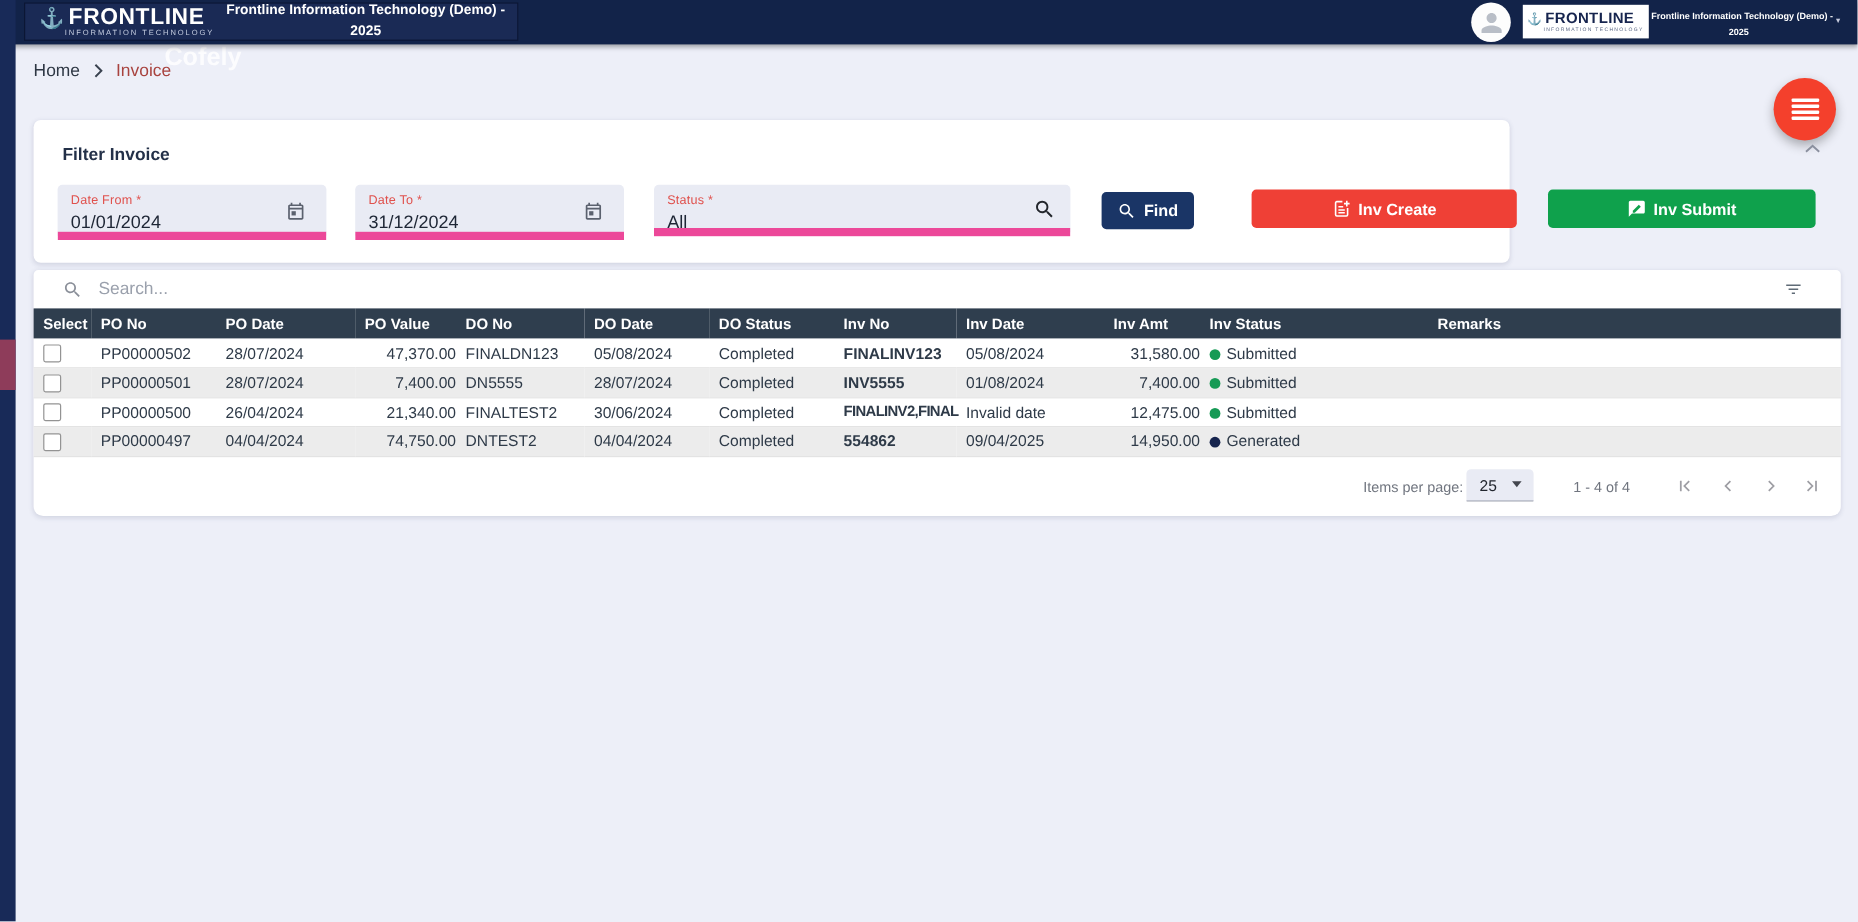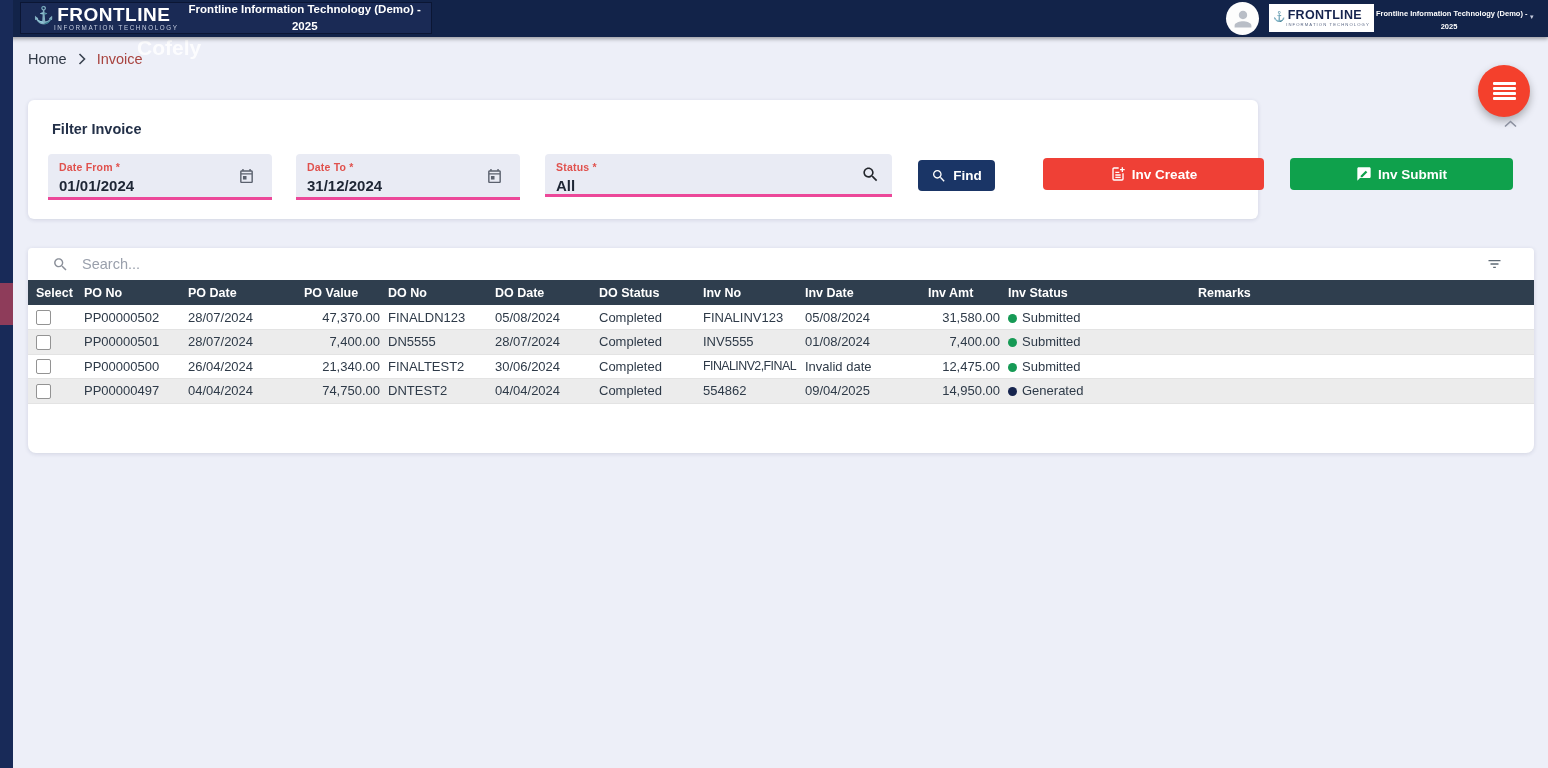--- a/index.html
+++ b/index.html
@@ -37,53 +37,53 @@
 .watermark { position:absolute; left:137px; top:36px; font-size:21px; font-weight:bold; color:rgba(255,255,255,.82); z-index:1; }
 
 
 .fab { position:absolute; left:1478px; top:65px; width:52px; height:52px; border-radius:50%; background:#f4402c; z-index:7; display:flex; flex-direction:column; align-items:center; justify-content:center; gap:2px; box-shadow:0 4px 9px rgba(0,0,0,.3); border:none; cursor:pointer; }
 .fab .bar { width:23px; height:3.2px; background:#fff; border-radius:1px; }
 .collapse-chevron { position:absolute; left:1503px; top:119px; z-index:7; }
 
 
 .filter-card { position:absolute; left:28px; top:100px; width:1230px; height:119px; background:#fff; border-radius:6px; box-shadow:0 1px 4px rgba(40,50,90,.14); z-index:2; }
 .filter-title { position:absolute; left:24px; top:21px; font-size:14.5px; font-weight:bold; color:#233048; }
-.mfield { position:absolute; background:#e9ebf4; border-bottom:3px solid #ec4899; border-radius:4px 4px 0 0;font-weight:bold; }
+.mfield { position:absolute; background:#e9ebf4; border-bottom:7px solid #ec4899; border-radius:4px 4px 0 0; }
 .mfield .flabel { position:absolute; left:11px; top:7px; font-size:10.5px; color:#e0514d; letter-spacing:.2px; }
 .mfield .fvalue { position:absolute; left:11px; top:23px; font-size:15px; color:#1e2635; }
 .mfield .ficon { position:absolute; right:17px; top:13px; }
 .f-datefrom { left:20px; top:54px; width:224px; height:46px; }
 .f-dateto { left:268px; top:54px; width:224px; height:46px; }
 .f-status { left:517px; top:54px; width:347px; height:43px; }
 .f-status .ficon { right:12px; top:11px; }
 .btn { position:absolute; display:flex; align-items:center; justify-content:center; gap:6px; border:none; border-radius:4px; color:#fff; cursor:pointer; font-family:"Liberation Sans",sans-serif; }
 .btn-find { left:890px; top:60px; width:77px; height:31px; background:#1a3566; font-size:13.5px; font-weight:bold; }
 .btn-create { left:1015px; top:58px; width:221px; height:32px; background:#ef4036; font-size:13.5px; font-weight:bold; }
 .btn-submit { left:1262px; top:58px; width:223px; height:32px; background:#0fa14c; font-size:13.5px; font-weight:bold; }
 
 
-.table-card { position:absolute; left:28px; top:225px; width:1506px; height:205px; background:#fff; border-radius:4px 4px 8px 8px; box-shadow:0 1px 4px rgba(40,50,90,.14); z-index:2;margin-top:23px; }
+.table-card { position:absolute; left:28px; top:225px; width:1506px; height:205px; background:#fff; border-radius:4px 4px 8px 8px; box-shadow:0 1px 4px rgba(40,50,90,.14); z-index:2; }
 .search-row { position:absolute; left:0; top:0; width:1506px; height:32px; display:flex; align-items:center; }
 .search-icon { position:absolute; left:24px; top:8px; }
 .search-input { position:absolute; left:54px; top:4px; width:1200px; height:24px; border:none; outline:none; font-size:14.5px; color:#333; background:transparent; font-family:"Liberation Sans",sans-serif; }
 .search-input::placeholder { color:#9aa0ac; }
 .filter-list-icon { position:absolute; left:1458px; top:8px; }
 
 table.grid { position:absolute; left:0; top:32px; width:1506px; border-collapse:collapse; table-layout:fixed; }
 table.grid th { background:#2f3e4e; color:#fff; font-size:12.5px; font-weight:bold; text-align:left; height:25px; padding:0 0 0 8px; }
 table.grid td { font-size:13px; color:#2e3a48; height:24.5px; padding:0 0 0 8px; border-bottom:1px solid #e3e3e3; }
 table.grid tr.alt td { background:#ececec; }
 th.c-select { padding-left:10px; }
 td.c-select { padding-left:11px; }
 th.c-poval, th.c-invamt { padding-left:8px; }
 td.c-poval, td.c-invamt { text-align:right; padding-right:8px; padding-left:0; }
 th.c-dono, td.c-dono { padding-left:14px; }
 th.c-dodate, td.c-dodate { padding-left:13px; }
 th.c-dostat, td.c-dostat { padding-left:11px; }
-th.c-invno, td.c-invno { padding-left:11px; }
+th.c-invno, td.c-invno { padding-left:11px;font-weight:bold; }
 td.c-invno { overflow:visible; white-space:nowrap; }
 td.c-invno.squeeze { font-size:12.4px; letter-spacing:-.55px; }
 th.c-invdate, td.c-invdate { padding-left:11px; }
 th.c-invstat, td.c-invstat { padding-left:13px; }
 th.c-remarks, td.c-remarks { padding-left:10px; }
 .cb { display:inline-block; width:15px; height:15px; border:1.5px solid #939393; border-radius:2px; background:#fff; vertical-align:middle; }
 .dot { display:inline-block; width:9px; height:9px; border-radius:50%; margin-right:5px; vertical-align:-1px; }
 
 
 .pager { position:absolute; left:0; top:155px; width:1506px; height:50px; }
@@ -306,13 +306,35 @@
       <td class="c-dostat">Completed</td>
       <td class="c-invno">554862</td>
       <td class="c-invdate">09/04/2025</td>
       <td class="c-invamt">14,950.00</td>
       <td class="c-invstat"><span class="dot" style="background: rgb(22, 36, 78);"></span><span>Generated</span></td>
       <td class="c-remarks"></td>
     </tr>
       </tbody>
   </table>
 
+  <div class="pager">
+    <span class="pp-label">Items per page:</span>
+    <div class="pp-select">
+      <span class="pp-val">25</span>
+      <span class="pp-caret"></span>
+    </div>
+    <span class="pp-range">1 - 4 of 4</span>
+    <svg class="nav-ico nav-first" width="16" height="16" viewBox="0 0 24 24">
+        <path fill="none" stroke="#9e9ea4" stroke-width="2.2" d="M17.5 6l-6 6 6 6"></path>
+        <path stroke="#9e9ea4" stroke-width="2.2" d="M7 5.5v13" fill="none"></path>
+      </svg>
+    <svg class="nav-ico nav-prev" width="16" height="16" viewBox="0 0 24 24">
+        <path fill="none" stroke="#9e9ea4" stroke-width="2.2" d="M15 6l-6 6 6 6"></path>
+      </svg>
+    <svg class="nav-ico nav-next" width="16" height="16" viewBox="0 0 24 24">
+        <path fill="none" stroke="#9e9ea4" stroke-width="2.2" d="M9 6l6 6-6 6"></path>
+      </svg>
+    <svg class="nav-ico nav-last" width="16" height="16" viewBox="0 0 24 24">
+        <path fill="none" stroke="#9e9ea4" stroke-width="2.2" d="M6.5 6l6 6-6 6"></path>
+        <path stroke="#9e9ea4" stroke-width="2.2" d="M17 5.5v13" fill="none"></path>
+      </svg>
+  </div>
 </section>
 
 </body></html>

